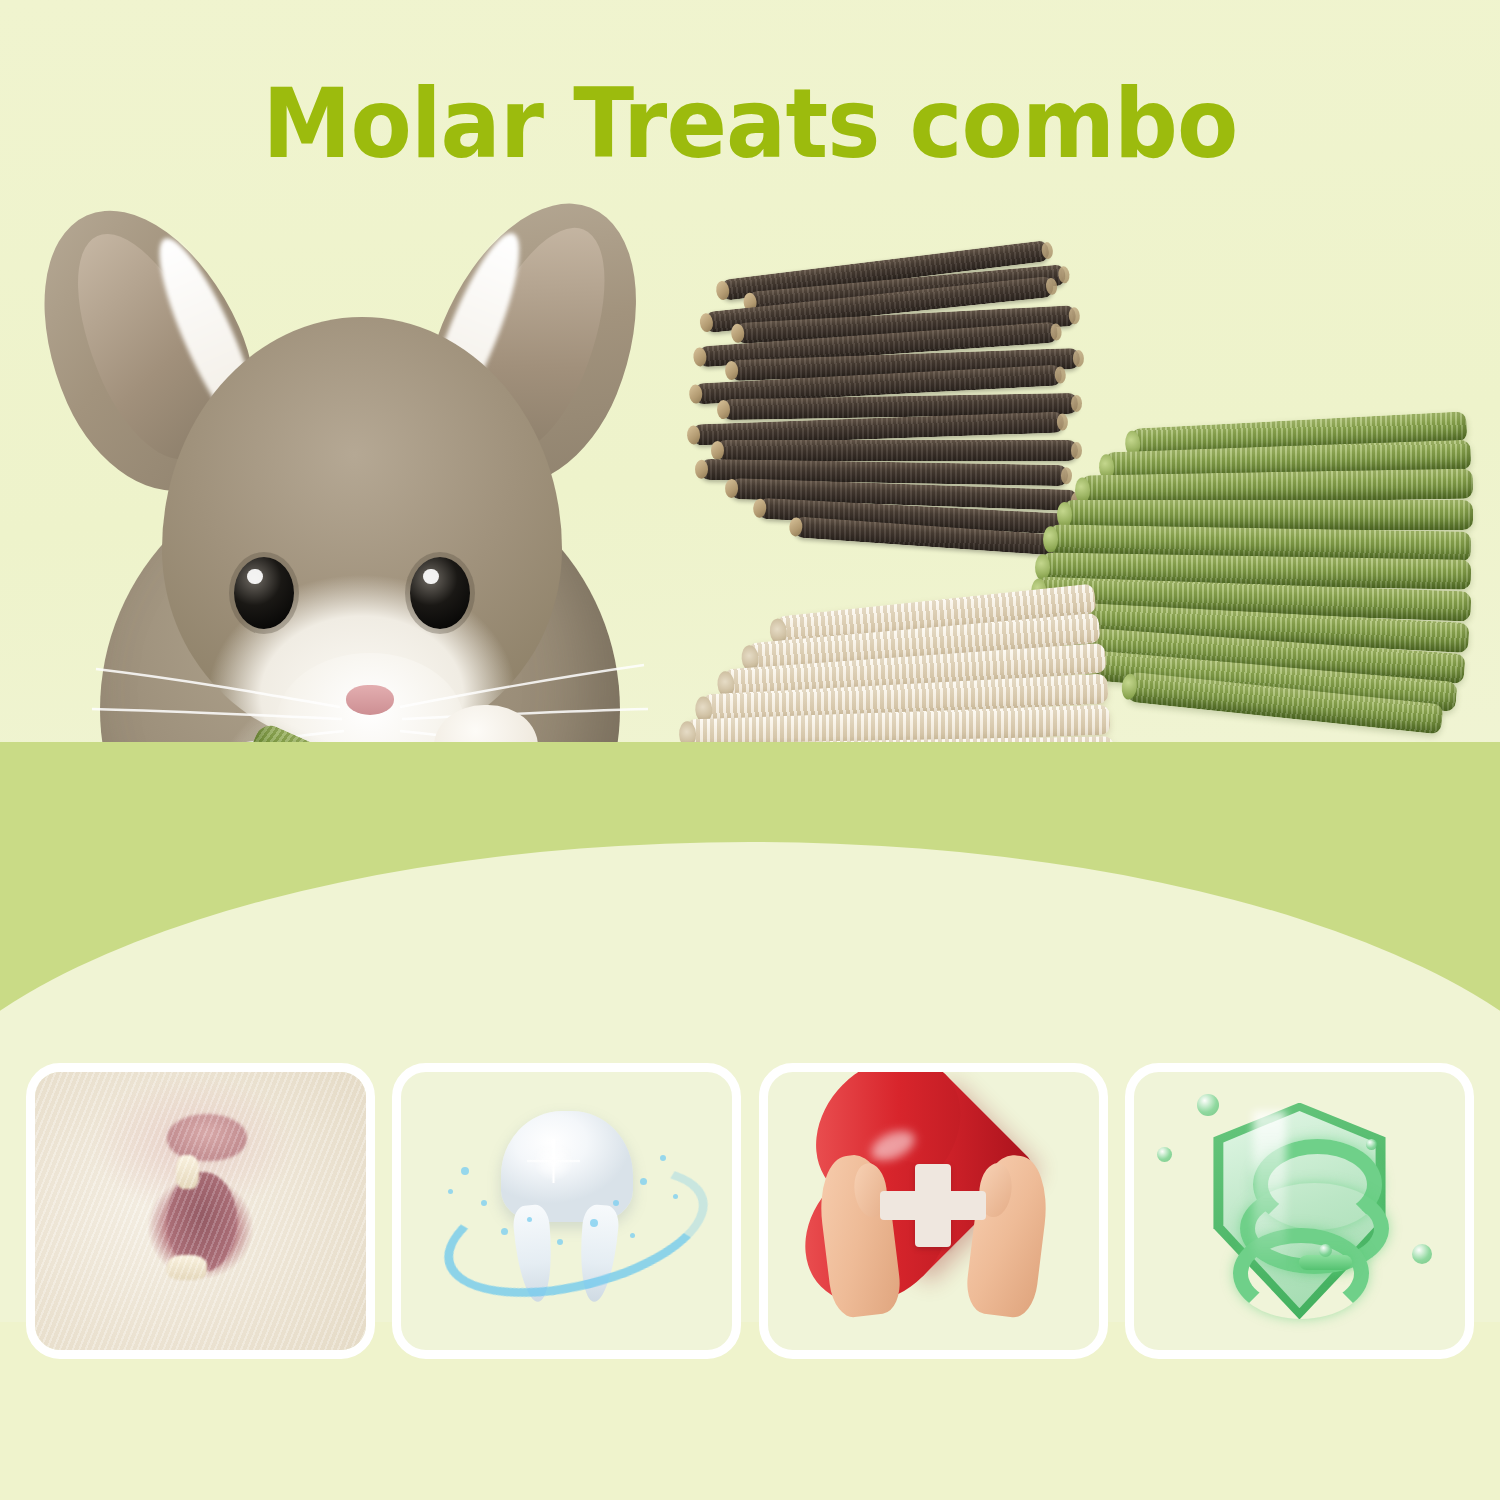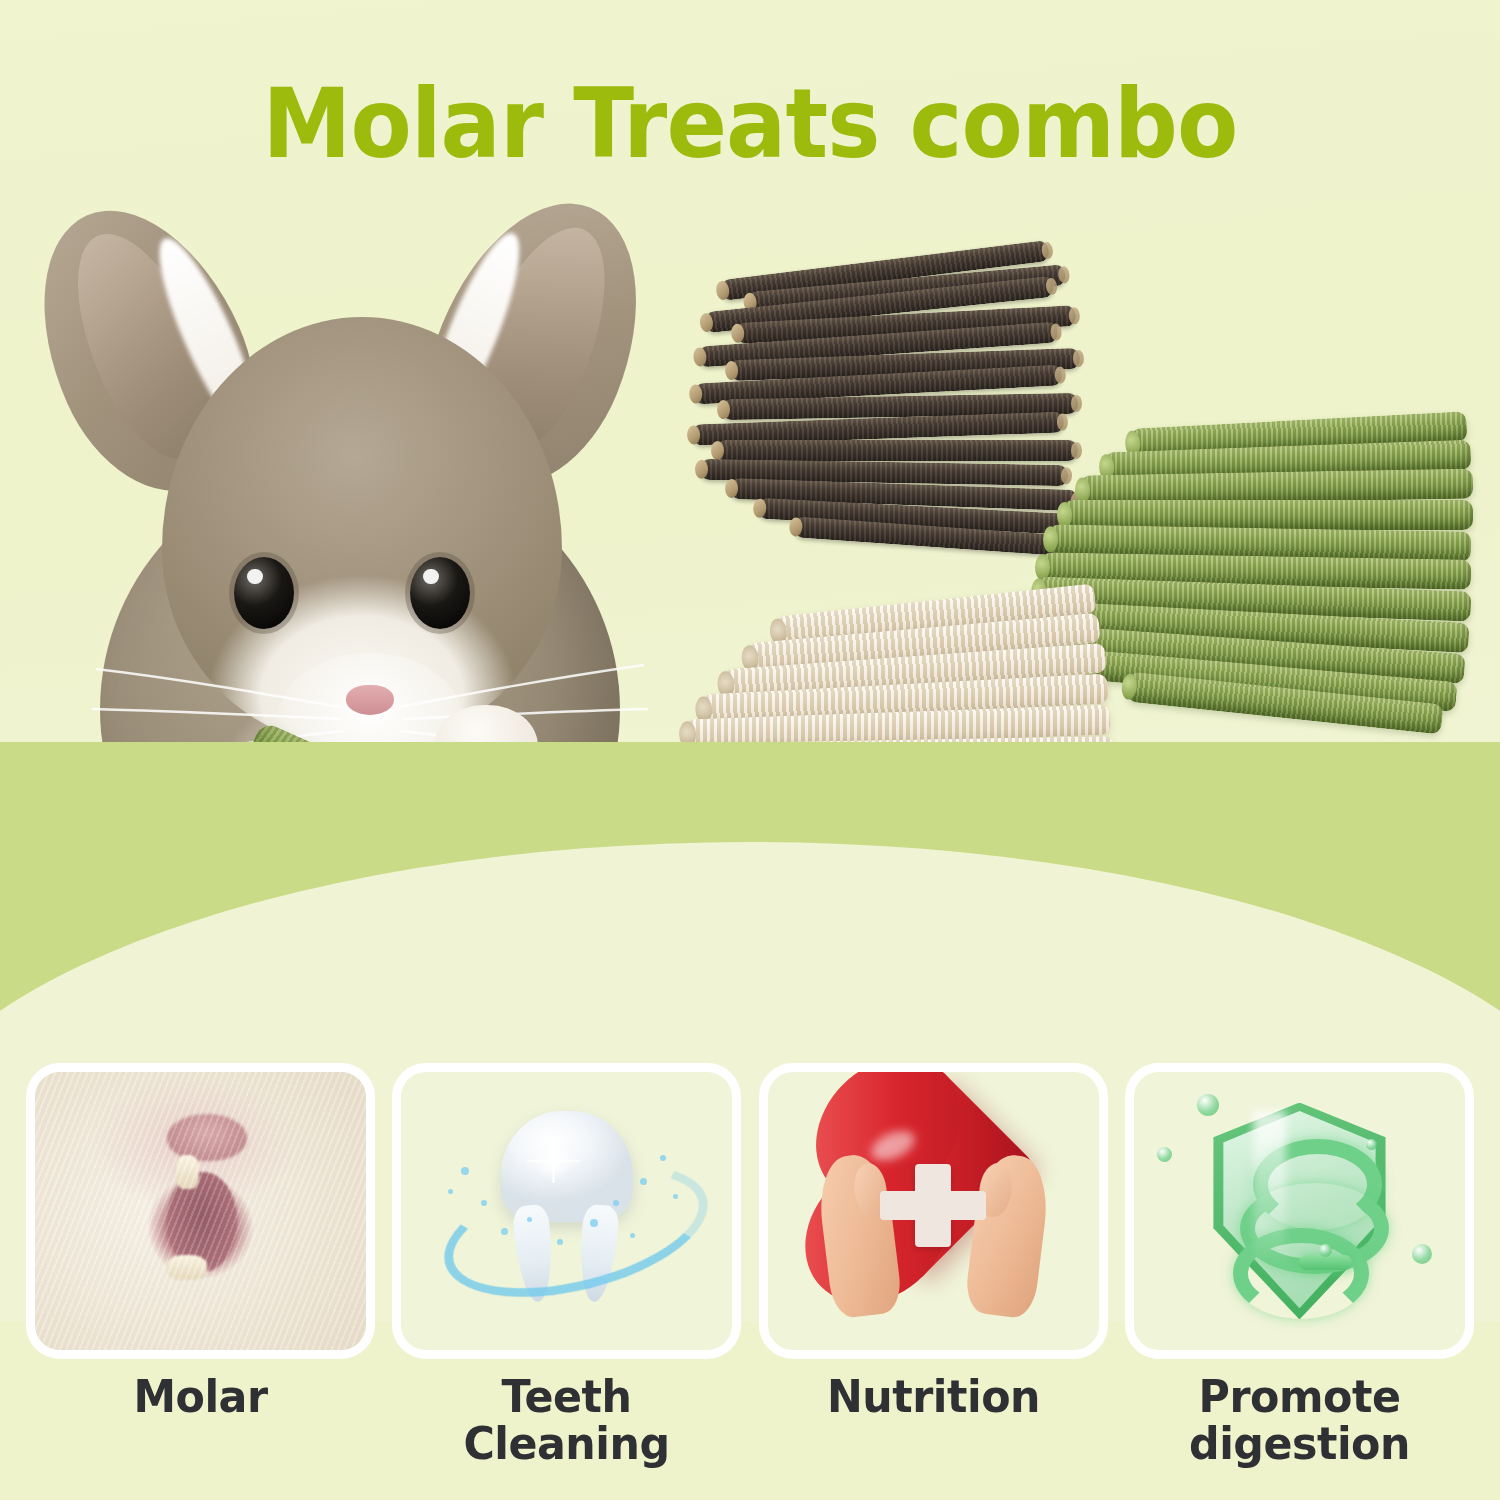--- a/index.html
+++ b/index.html
@@ -667,22 +667,14 @@
         <span class="gbub" style="left:19%; top:8%;  width:22px; height:22px;"></span>
         <span class="gbub" style="left:7%;  top:27%; width:15px; height:15px;"></span>
         <span class="gbub" style="left:84%; top:62%; width:20px; height:20px;"></span>
         <span class="gbub" style="left:70%; top:24%; width:11px; height:11px;"></span>
         <span class="gbub" style="left:56%; top:62%; width:13px; height:13px;"></span>
       </div>
     </div>
 
   </div>
 
-  <div class="labels">
-    <div class="label">Molar</div>
-    <div class="label">Teeth
-Cleaning</div>
-    <div class="label">Nutrition</div>
-    <div class="label">Promote
-digestion</div>
-  </div>
 
 </div>
 
 </body></html>

